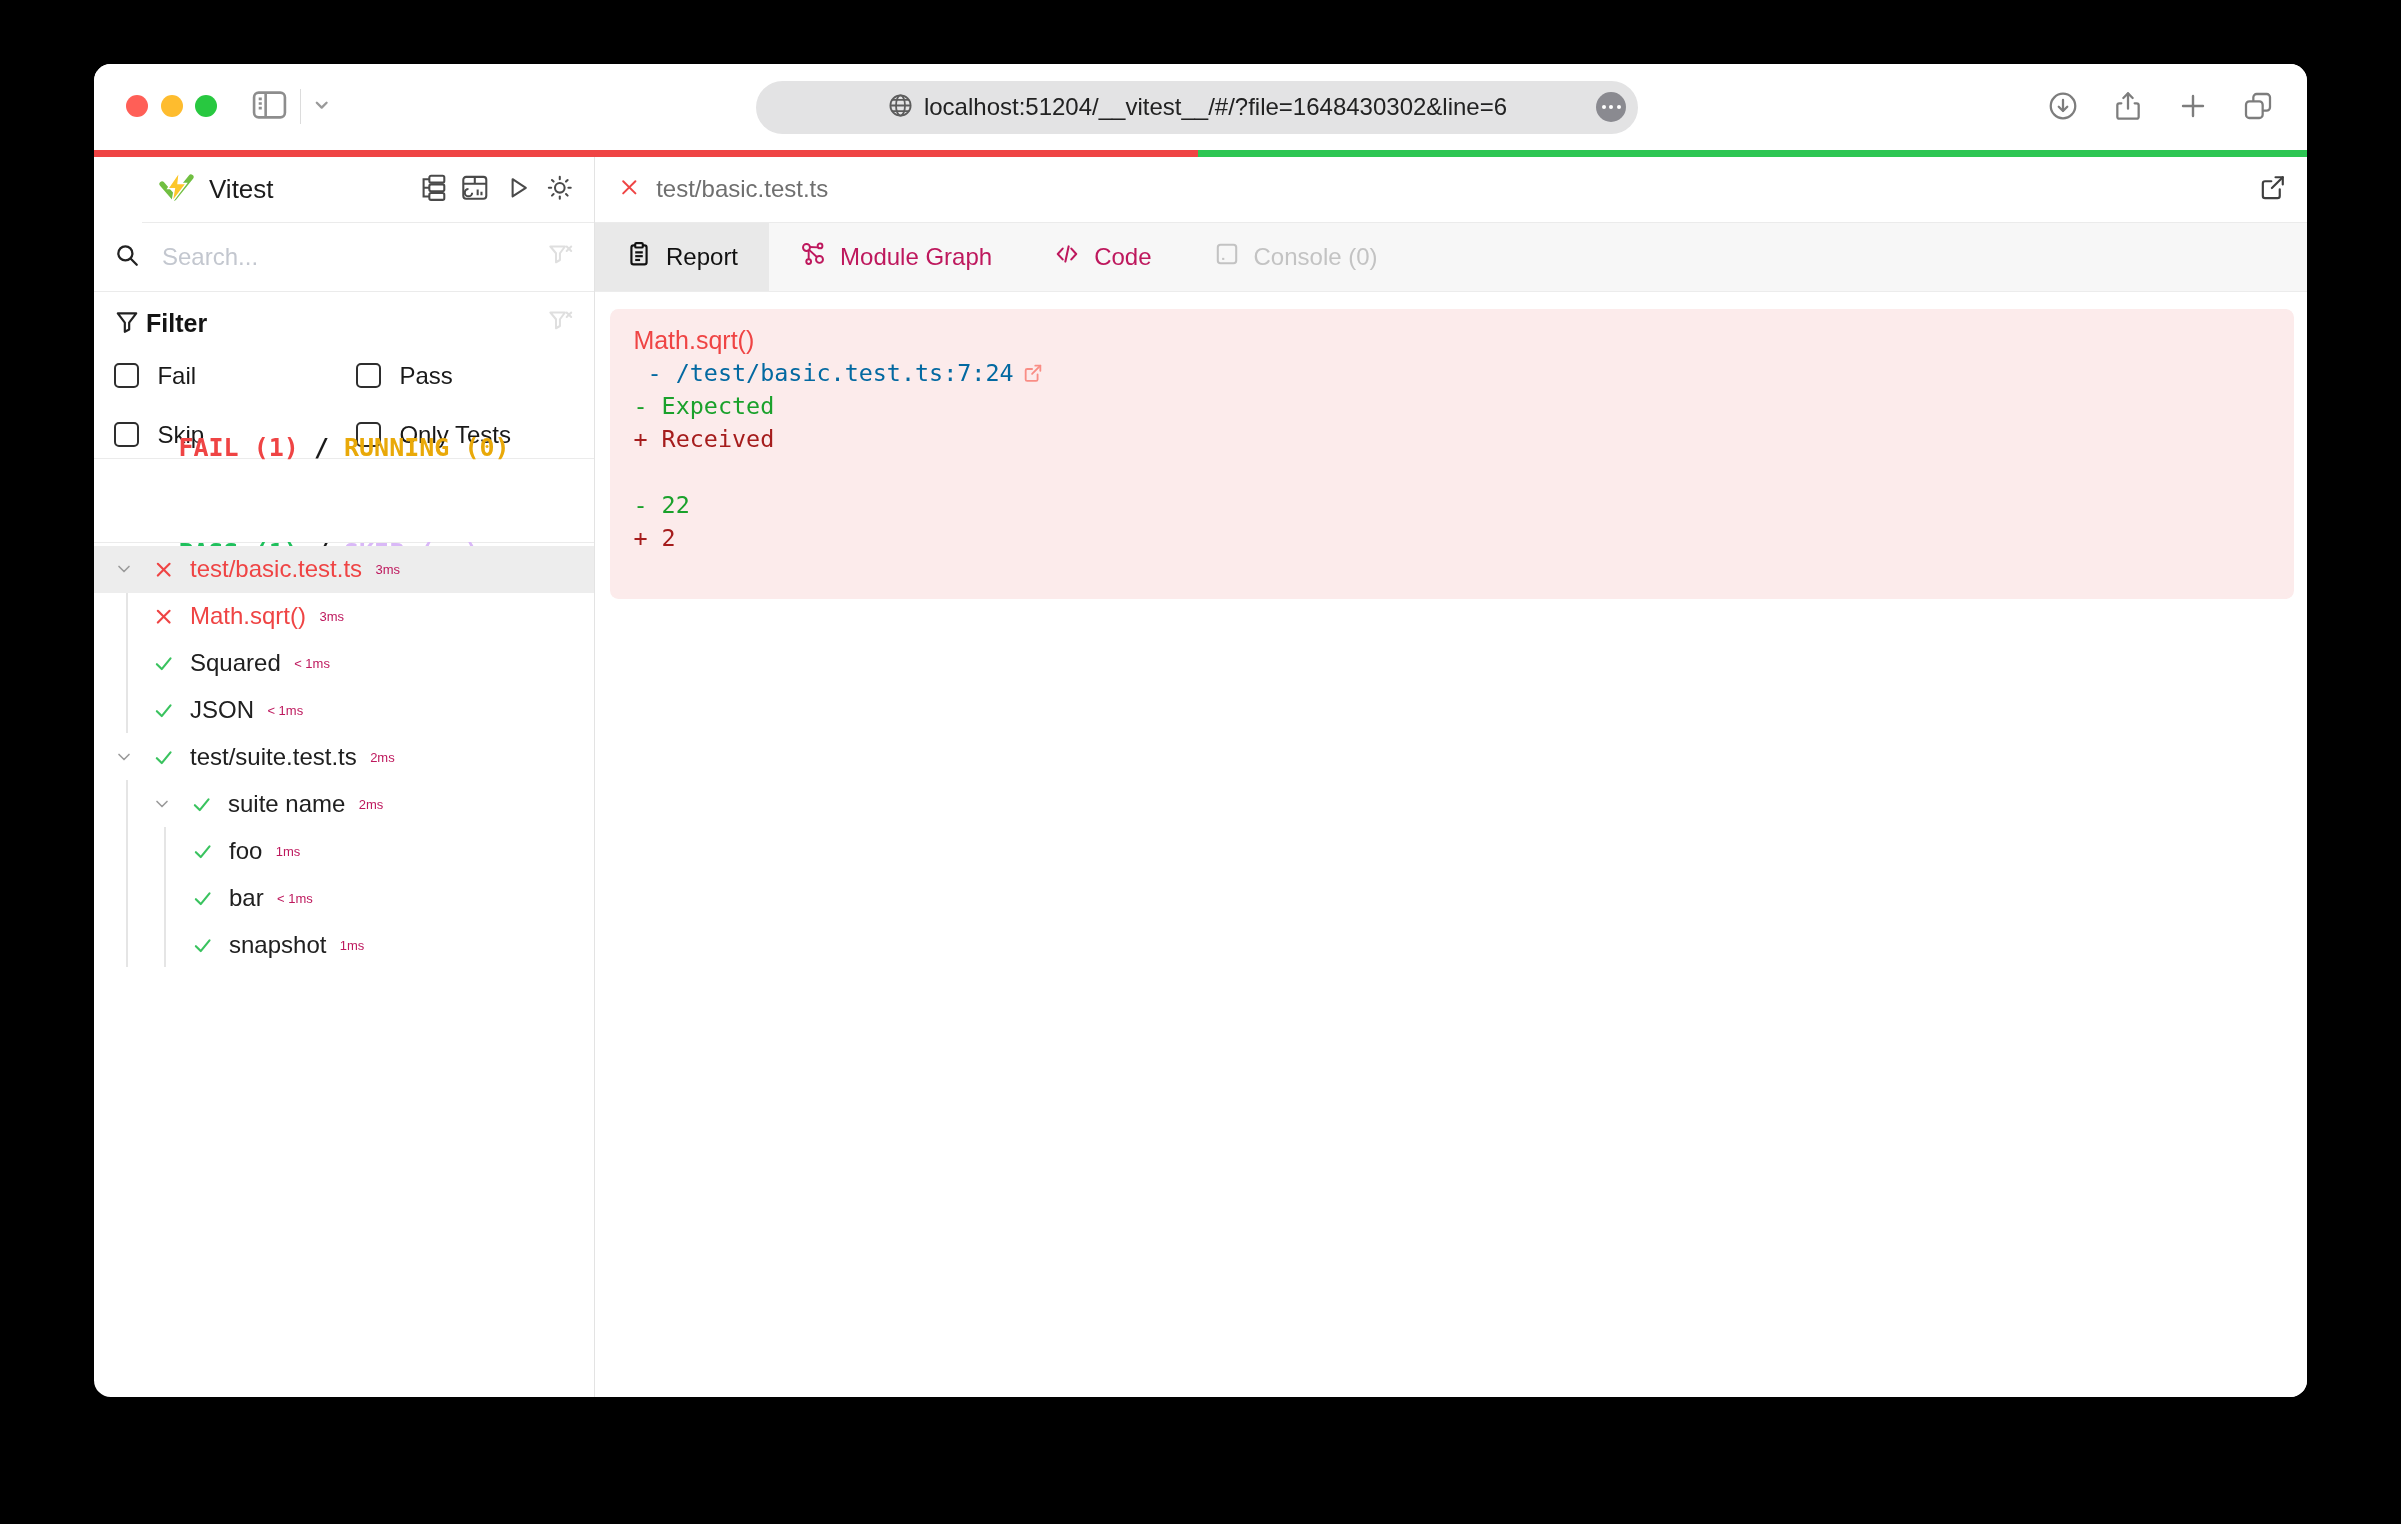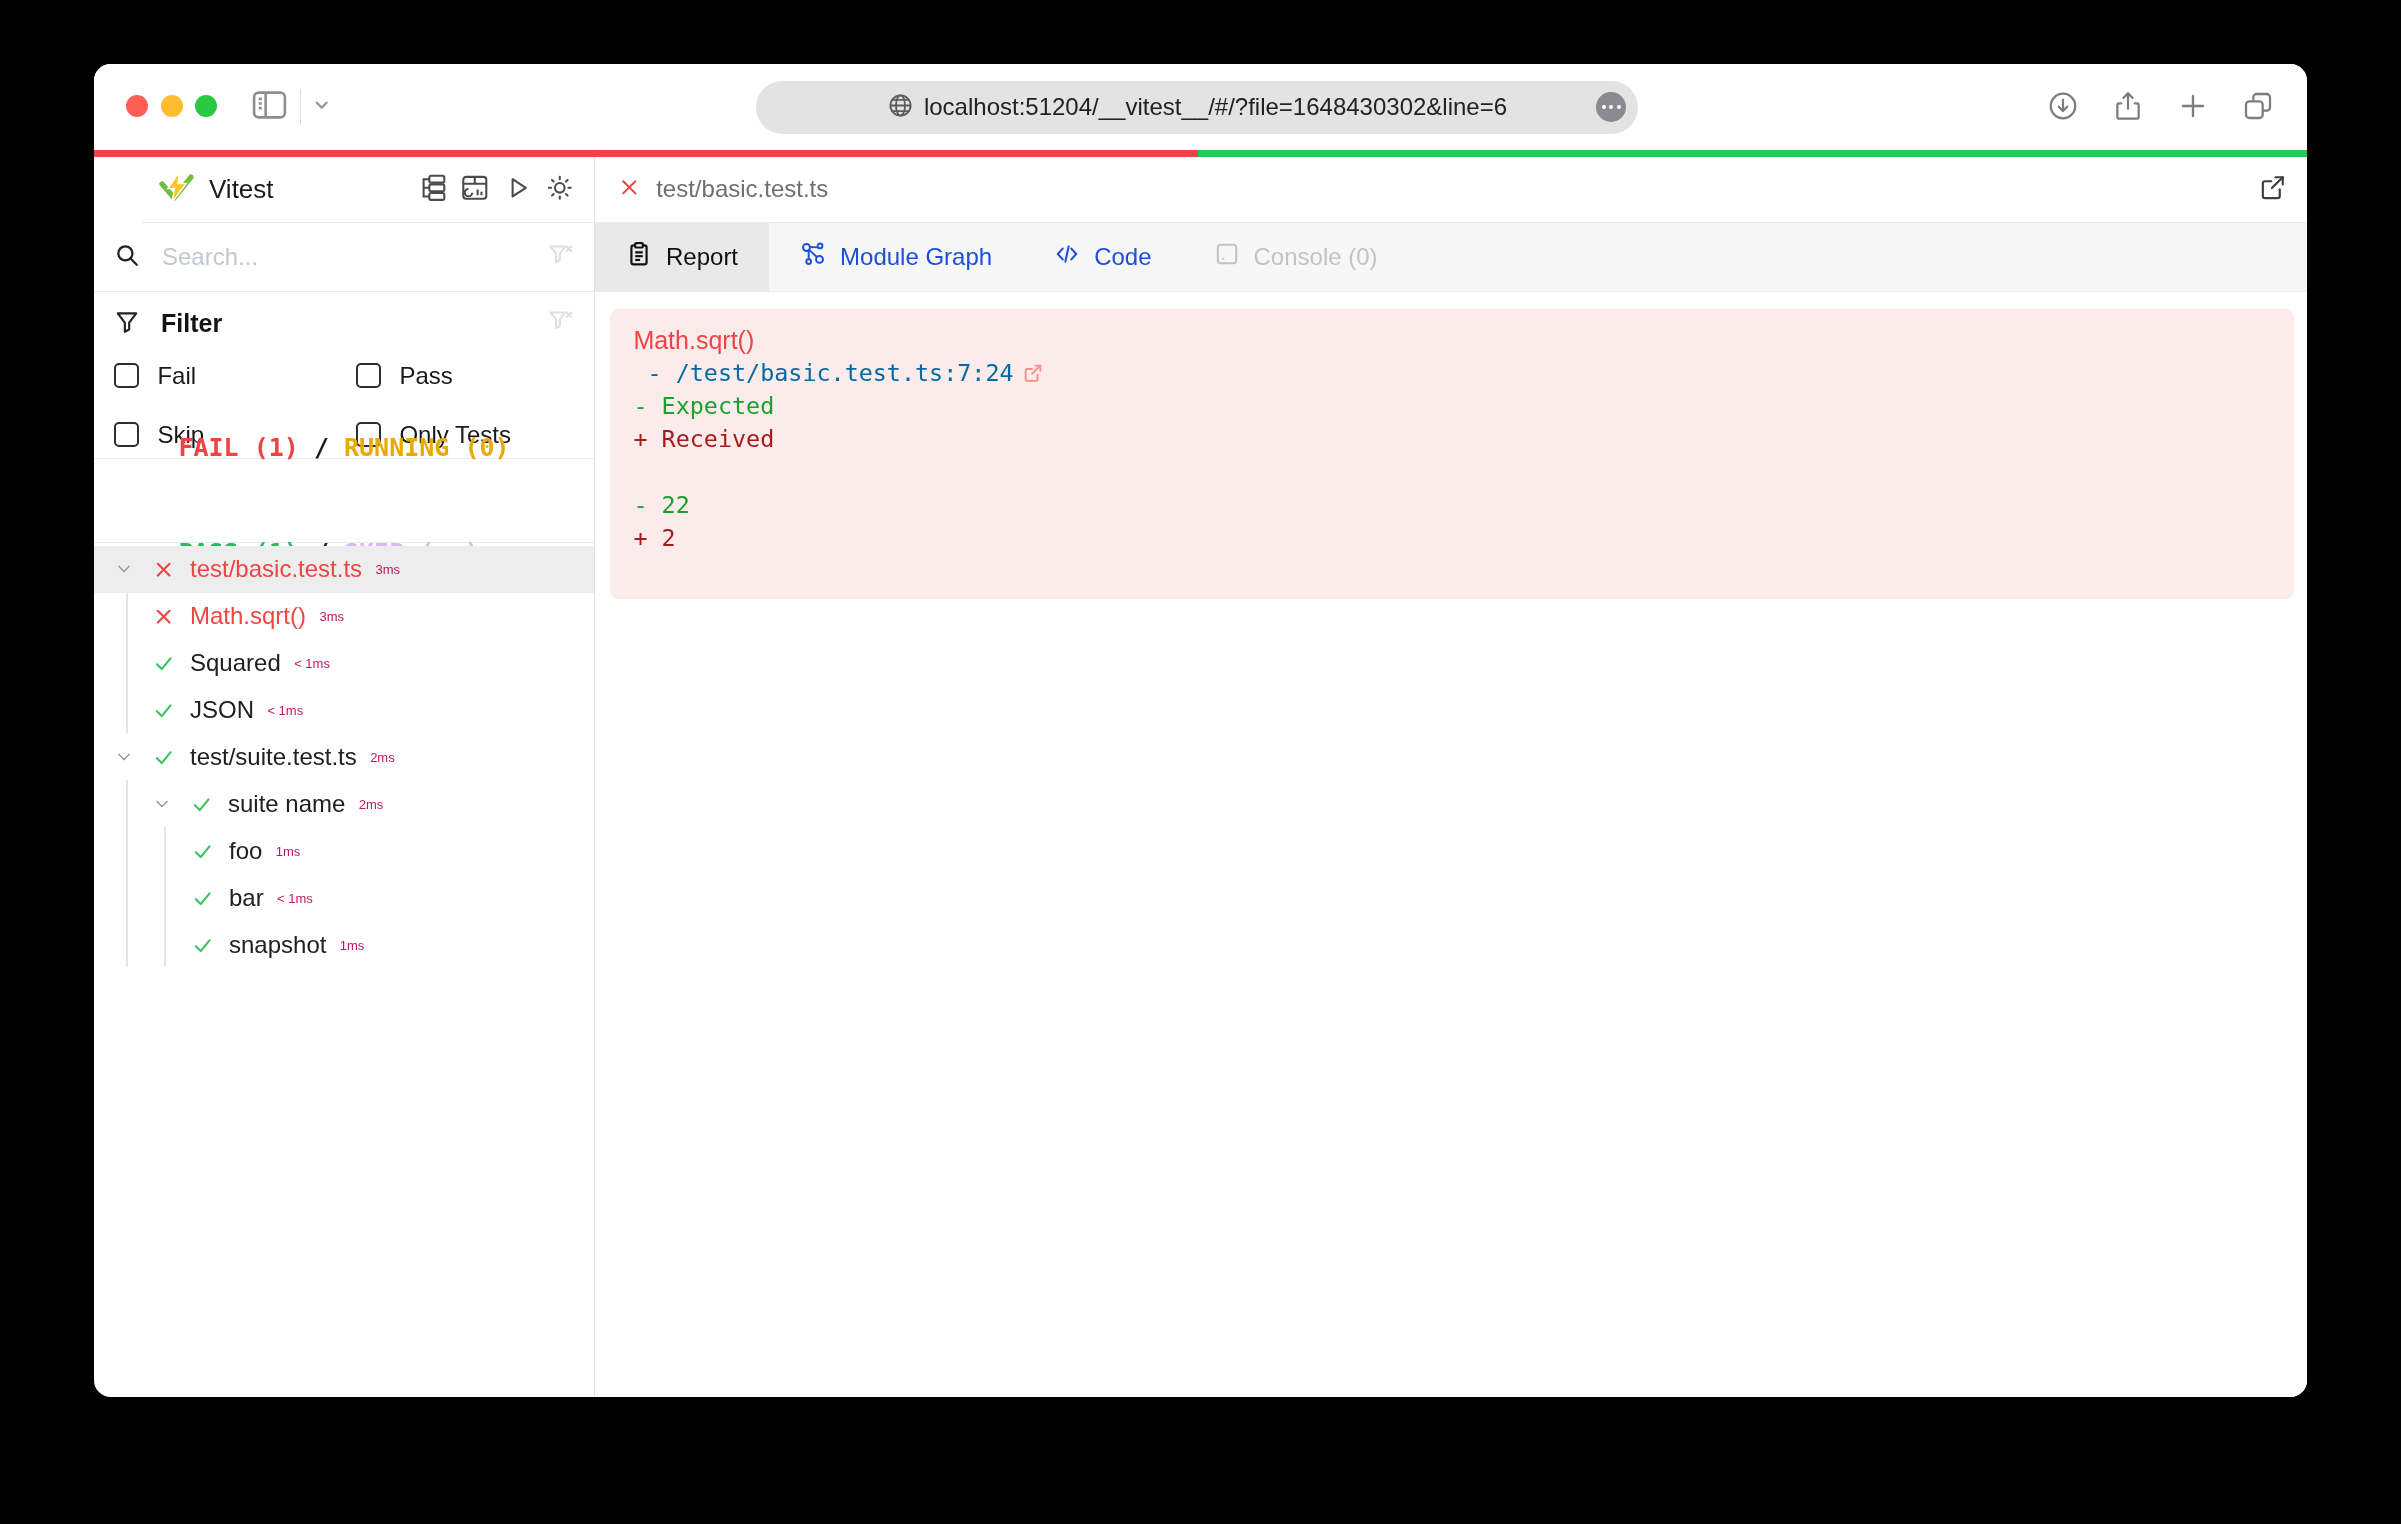--- a/index.html
+++ b/index.html
@@ -35,21 +35,21 @@
   .app-name { font-size:26px; font-weight:500; color:#1c1c1c; margin-left:14px; }
   .sb-actions { margin-left:auto; display:flex; align-items:center; gap:15px; color:#4a4a4a; }
 
   .sb-search { height:69px; flex:0 0 auto; border-bottom:0.8px solid #ebebeb; display:flex; align-items:center; padding:0 20px; }
   .search-input { flex:1; border:none; outline:none; font-size:24px; color:#333; margin-left:22px; font-family:inherit; background:transparent; }
   .search-input::placeholder { color:#c3c7cf; }
   .ghost { color:#dfdfdf; }
 
   .sb-filter { height:167px; flex:0 0 auto; border-bottom:0.8px solid #ebebeb; padding:16.7px 20px 0 20px; }
   .f-head { display:flex; align-items:center; color:#222; }
-  .f-title { font-size:25px; font-weight:700; color:#141414; margin-left:21px; }
+  .f-title { font-size:25px; font-weight:700; color:#141414; margin-left:6px; }
   .f-head .ghost { margin-left:auto; }
   .f-grid { margin-top:23.4px; display:grid; grid-template-columns:242px 1fr; row-gap:31px; }
   .f-item { display:flex; align-items:center; font-size:24px; color:#191919; cursor:default; }
   .cbox { width:25px; height:25px; border:2.5px solid #2e2e2e; border-radius:5px; margin-right:18.4px; flex:0 0 auto; }
 
   .sb-status { height:84px; flex:0 0 auto; border-bottom:0.8px solid #ebebeb; display:flex; align-items:center; justify-content:center; }
   .status-inner { font-family:"DejaVu Sans Mono", monospace; font-weight:bold; font-size:25px; line-height:35px; white-space:pre; }
   .c-fail { color:#ef4444; } .c-run { color:#e9a909; } .c-pass { color:#1fc05c; } .c-skip { color:#d9b8f7; } .c-sep { color:#1a1a1a; }
 
   .sb-tree { flex:1; position:relative; padding-top:3.3px; overflow:hidden; }
@@ -62,21 +62,21 @@
   .ic-fail { color:#ef4444; } .ic-pass { color:#3ac35f; }
   .red-label { color:#ef4444; }
   .tdur { margin-left:13.4px; font-size:13px; color:#be185d; white-space:pre; }
 
   
   .main { flex:1; display:flex; flex-direction:column; min-width:0; }
   .m-header { height:66px; flex:0 0 auto; border-bottom:0.8px solid #ebebeb; display:flex; align-items:center; padding:0 20px 0 22.6px; }
   .m-file-label { font-size:24px; color:#6f6f6f; margin-left:16px; }
   .m-header .ext { margin-left:auto; color:#3f3f3f; }
   .m-tabs { height:69px; flex:0 0 auto; background:#f7f7f7; border-bottom:0.8px solid #ececec; display:flex; }
-  .tab { display:flex; align-items:center; gap:14px; padding:0 31px; font-size:24px; color:#1d4ed8; }
+  .tab { display:flex; align-items:center; gap:14px; padding:0 31px; font-size:24px; color:#be185d; }
   .tab.active { background:#e9e9e9; color:#111; }
   .tab.disabled { color:#c3c3c3; }
   .m-content { flex:1; background:#fff; padding:17.5px 13.4px 0 15px; }
 
   .error-panel { background:#fcebeb; border-radius:8.4px; height:290px; padding:15px 0 0 23.4px;
                  font-family:"DejaVu Sans Mono", monospace; font-size:23.4px; line-height:33px; }
   .eline { white-space:pre; }
   .e-title { font-family:"Liberation Sans", sans-serif; font-size:25px; color:#ef4444; }
   .e-type { color:#ef4444; font-weight:bold; }
   .e-msg { color:#ef4444; }

